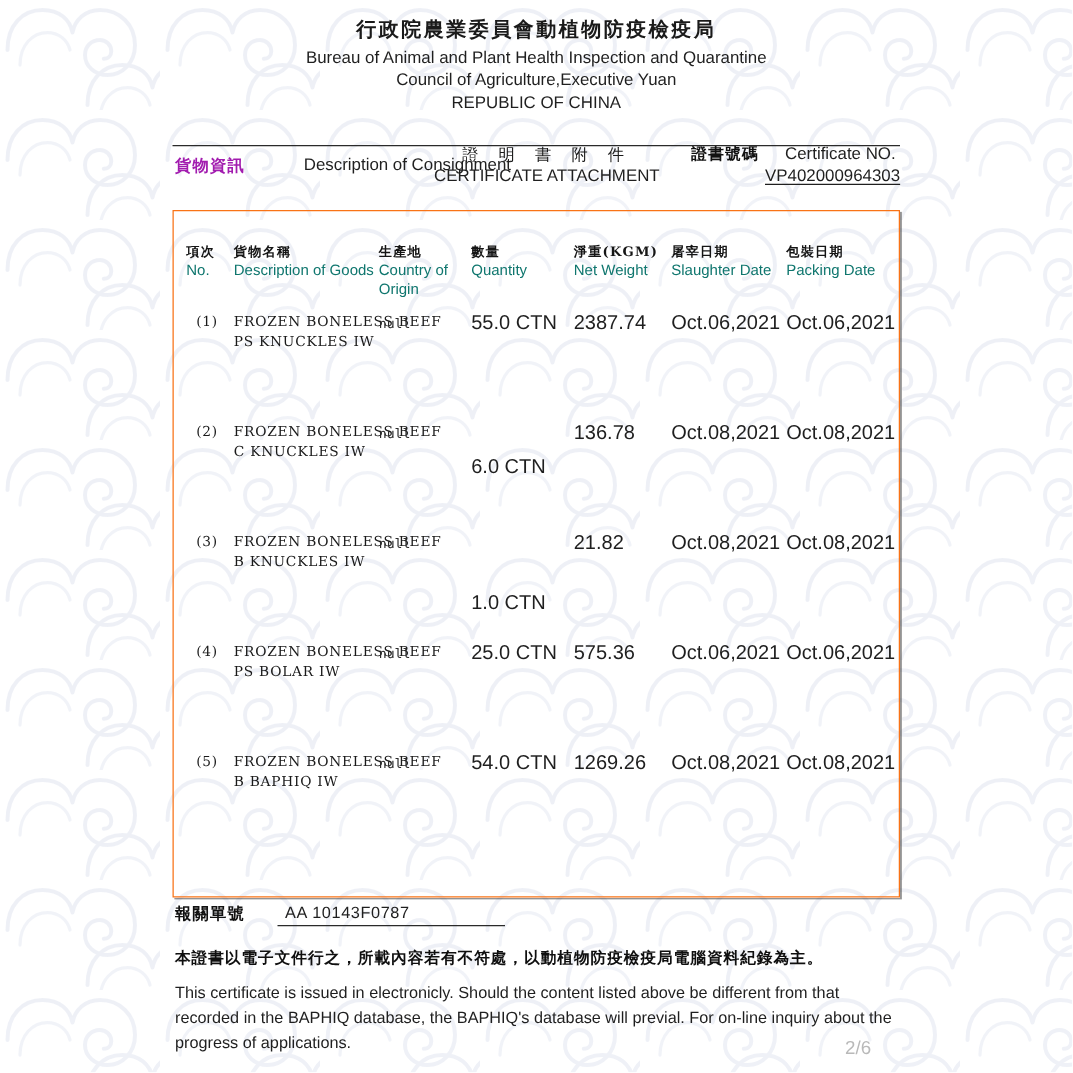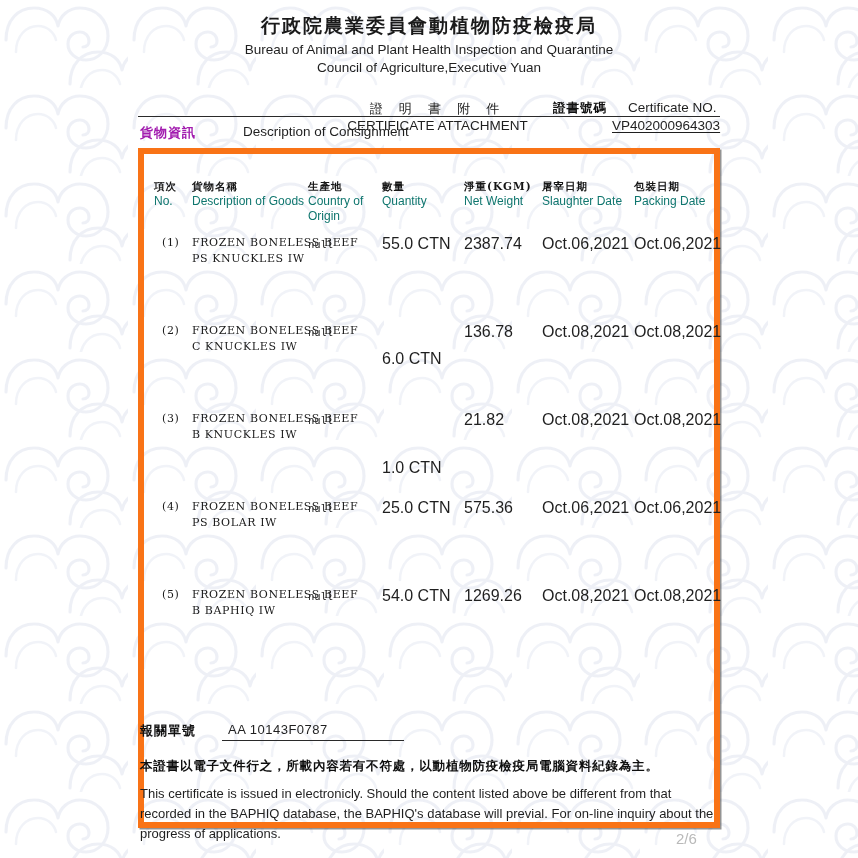--- a/index.html
+++ b/index.html
@@ -31,21 +31,21 @@
     left: 0; top: 0;
     width: 858px; height: 858px;
     z-index: 2;
   }
 
   
   .hdr-cn {
     text-align: center;
     font-family: "DejaVu Serif", "Liberation Serif", serif;
     font-weight: bold;
-    font-size: 19px;
+    font-size: 16px;
     letter-spacing: 2px;
     color: #1a1a1a;
     margin-top: 14px;
     line-height: 1.25;
   }
   .hdr-en1, .hdr-en2, .hdr-en3 {
     text-align: center;
     font-size: 13.5px;
     color: #1f1f1f;
     line-height: 1.35;
@@ -122,23 +122,23 @@
   .consign-en {
     position: absolute;
     left: 243px; top: 124px;
     font-size: 13.5px;
     color: #1f1f1f;
   }
 
   
   #table-box {
     position: absolute;
-    left: 138px; top: 148px;
-    width: 582px; height: 680px;
-    border: 6px solid #f97316;
+    left: 138px; top: 168px;
+    width: 582px; height: 550px;
+    border: 1px solid #f97316;
     box-sizing: border-box;
     box-shadow: 1.5px 1.5px 0 rgba(60,60,60,0.55);
   }
 
   .col { position: absolute; }
 
   
   .th-cn {
     font-family: "DejaVu Serif", "Liberation Serif", serif;
     font-weight: bold;
@@ -240,20 +240,21 @@
     </pattern>
   </defs>
   <rect x="0" y="0" width="858" height="858" fill="url(#wm-pattern)"></rect>
 </svg>
 
 <div id="page">
 
   <div class="hdr-cn">行政院農業委員會動植物防疫檢疫局</div>
   <div class="hdr-en1">Bureau of Animal and Plant Health Inspection and Quarantine</div>
   <div class="hdr-en2">Council of Agriculture,Executive Yuan</div>
+  <div class="hdr-en3">REPUBLIC OF CHINA</div>
 
   <div class="cert-band">
     <div class="ca-cn">證 明 書 附 件</div>
     <div class="ca-en">CERTIFICATE ATTACHMENT</div>
     <div class="certno-cn">證書號碼</div>
     <div class="certno-en">Certificate NO.</div>
     <div class="certno-val">VP402000964303</div>
   </div>
 
   <div class="rule" id="rule-top"></div>

